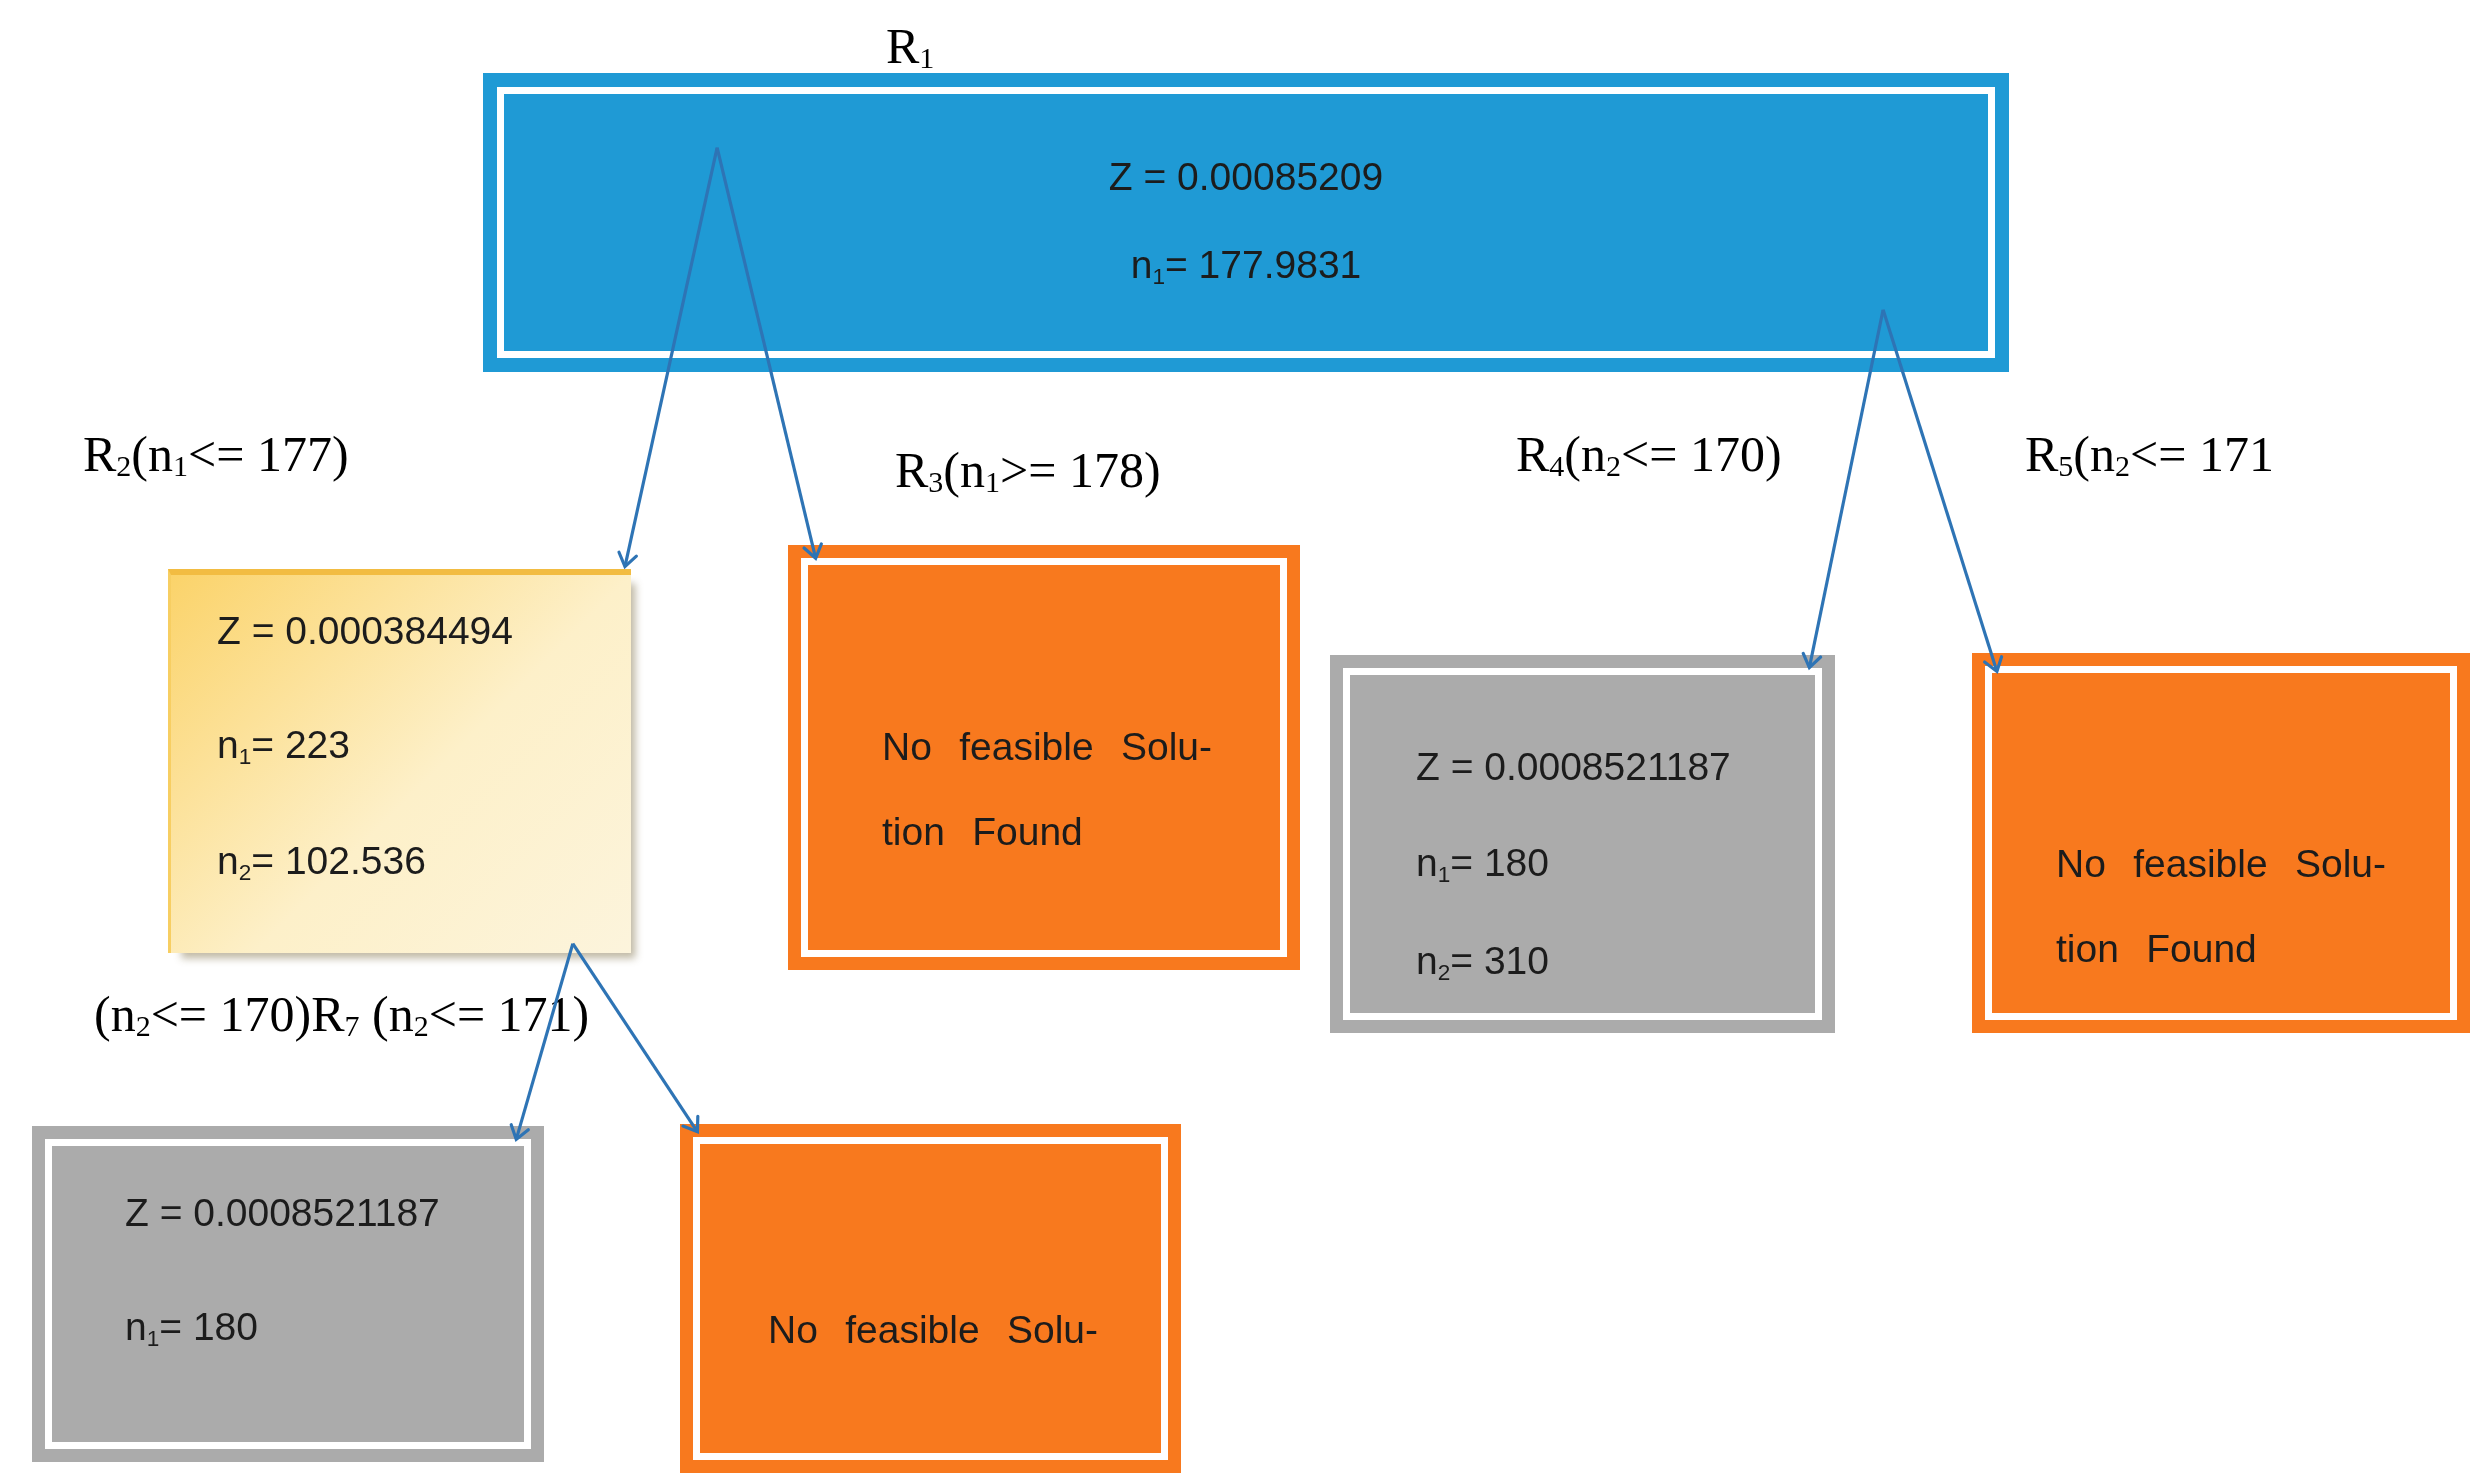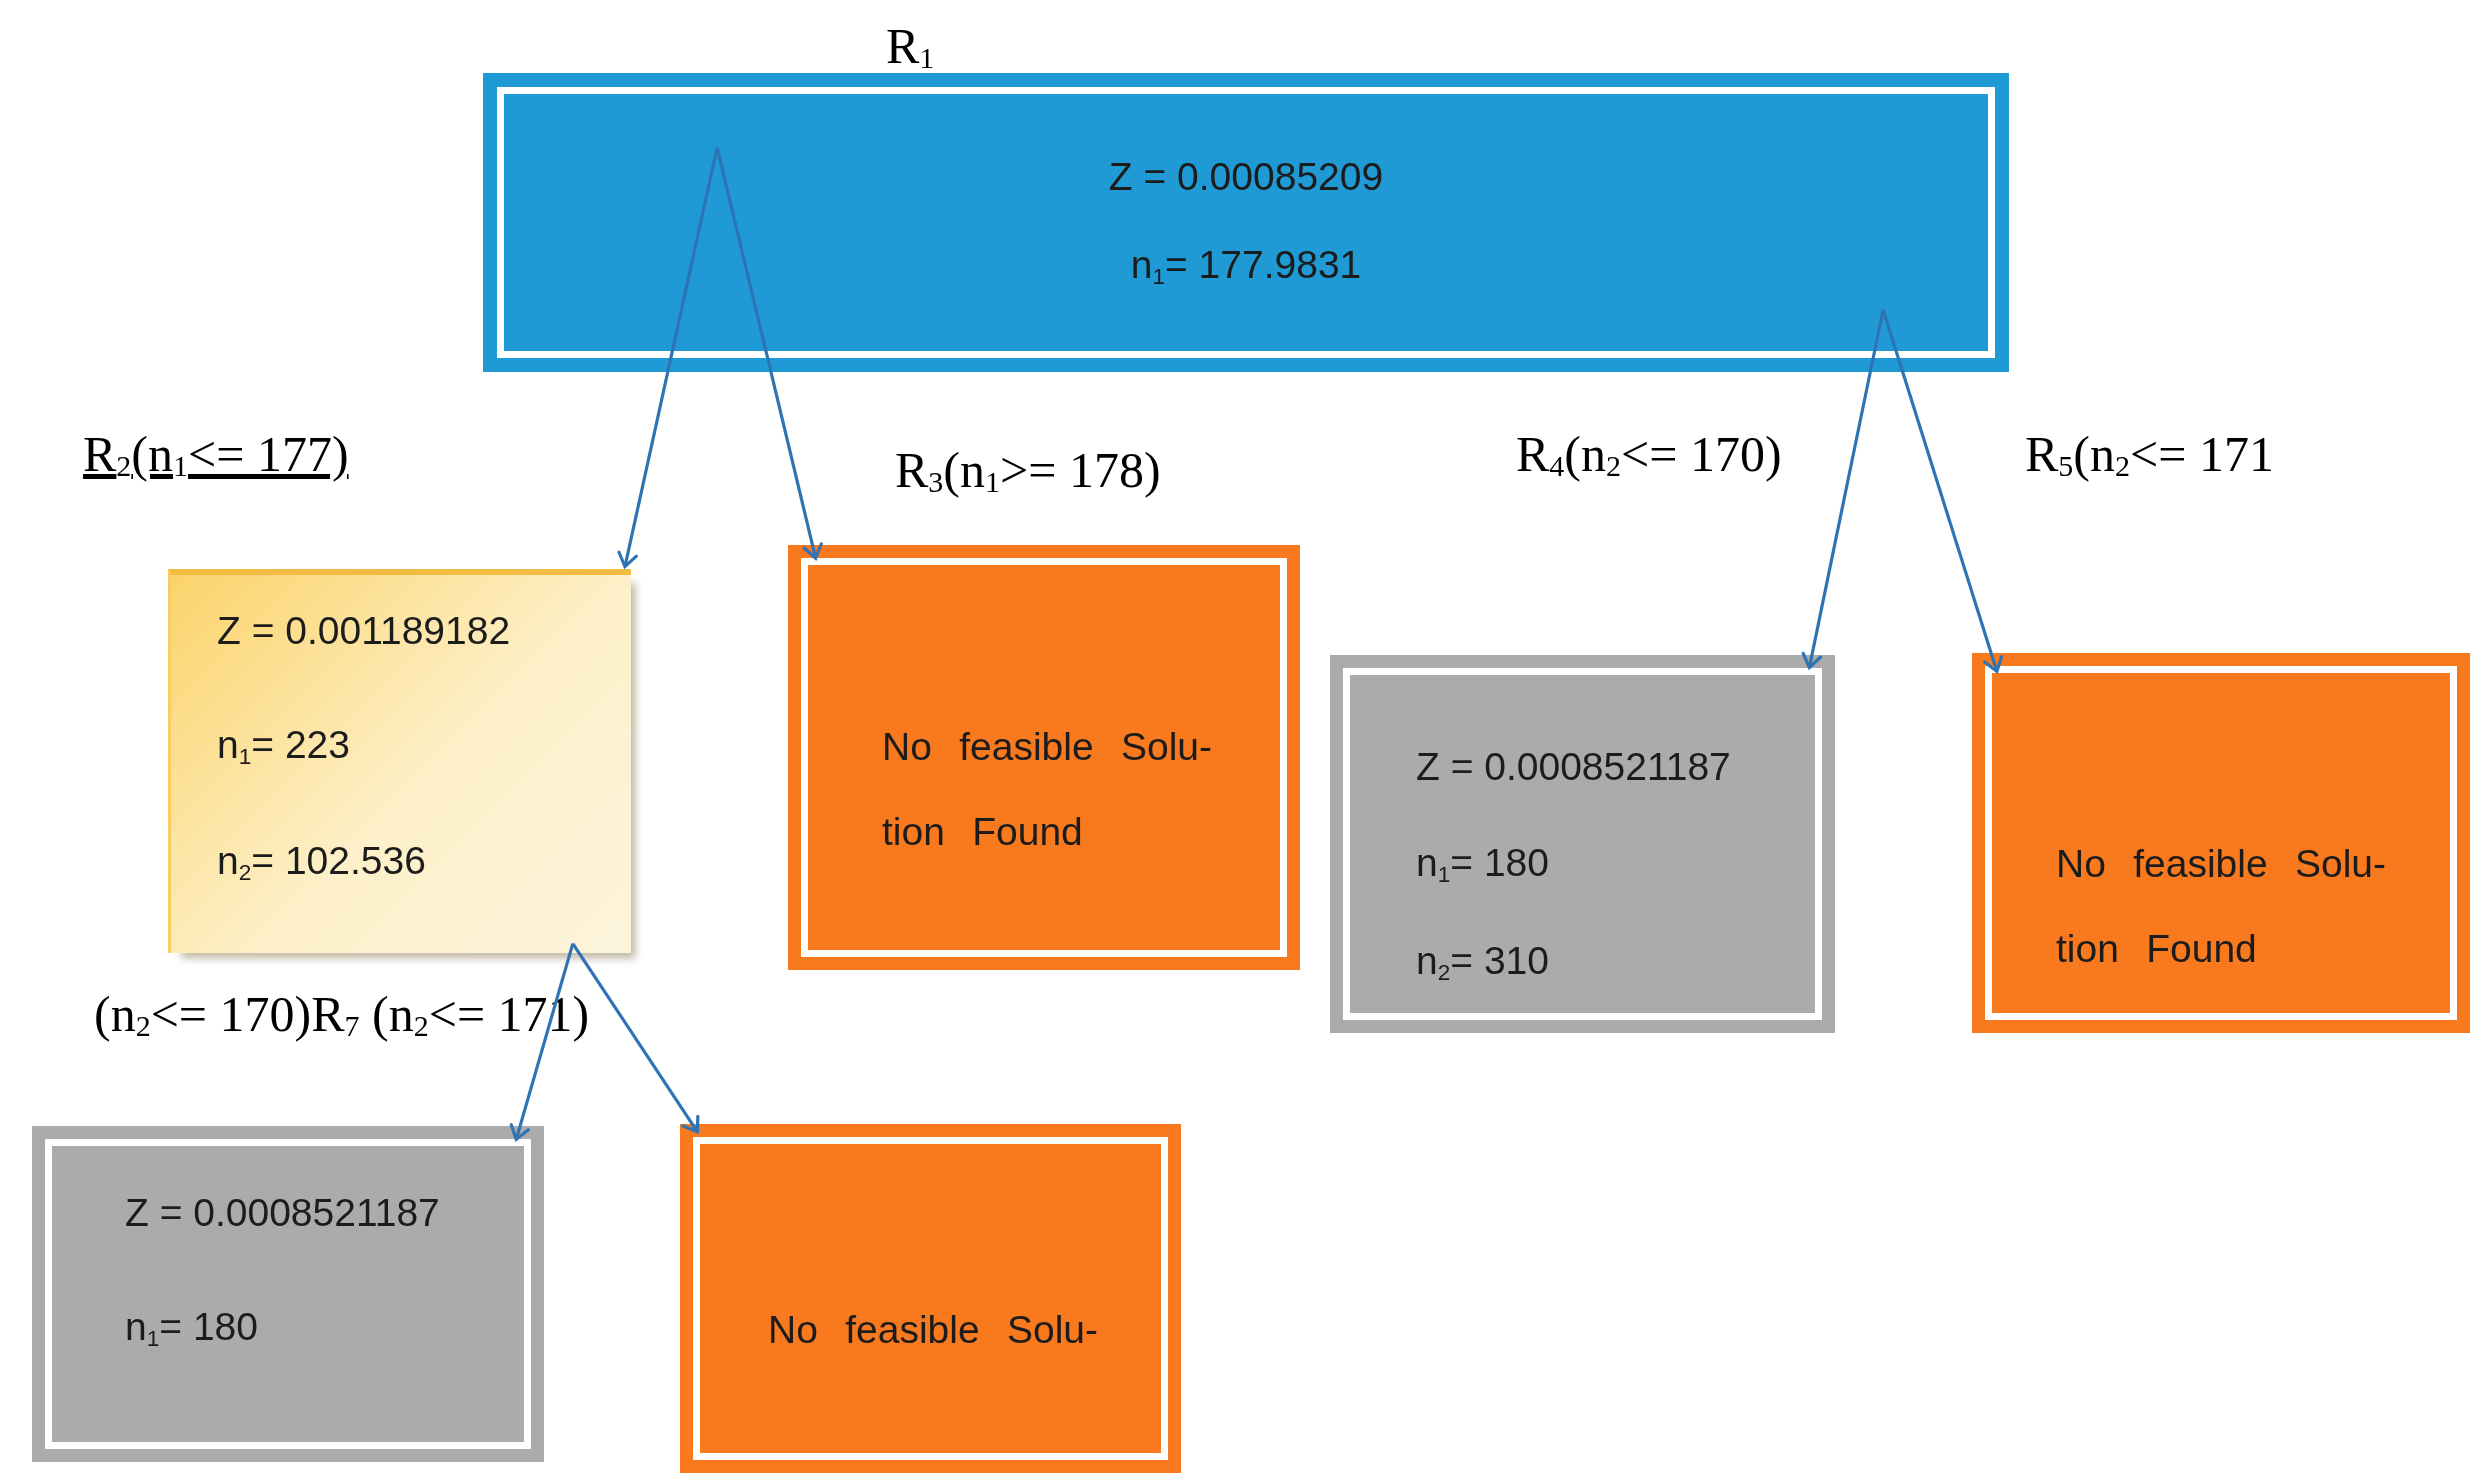--- a/index.html
+++ b/index.html
@@ -61,37 +61,37 @@
     position:absolute;inset:0;width:100%;height:100%;
     pointer-events:none;z-index:5;
   }
 </style>
 </head>
 <body>
 
 <div class="canvas">
 
   <div class="lbl" style="left:886px;top:19px;"><span>R</span><sub>1</sub></div>
-  <div class="lbl" style="left:83px;top:427px;text-decoration:underline;"><span>R</span><sub>2</sub><span>(n</span><sub>1</sub><span>&lt;= 177)</span></div>
+  <div class="lbl" style="left:83px;top:427px;"><span>R</span><sub>2</sub><span>(n</span><sub>1</sub><span>&lt;= 177)</span></div>
   <div class="lbl" style="left:895px;top:443px;"><span>R</span><sub>3</sub><span>(n</span><sub>1</sub><span>&gt;= 178)</span></div>
   <div class="lbl" style="left:1516px;top:427px;"><span>R</span><sub>4</sub><span>(n</span><sub>2</sub><span>&lt;= 170)</span></div>
   <div class="lbl" style="left:2025px;top:427px;"><span>R</span><sub>5</sub><span>(n</span><sub>2</sub><span>&lt;= 171</span></div>
   <div class="lbl" style="left:94px;top:987px;"><span>(n</span><sub>2</sub><span>&lt;= 170)R</span><sub>7</sub><span> (n</span><sub>2</sub><span>&lt;= 171)</span></div>
 
   <div class="node blue" style="left:483px;top:73px;width:1526px;height:299px;">
     <div class="ring ring-in22"></div>
     <div class="content c-r1">
       <div class="tline"><span>Z = 0.00085209</span></div>
       <div class="tline"><span>n</span><sub>1</sub><span>= 177.9831</span></div>
     </div>
   </div>
 
   <div class="node yellow" style="left:168px;top:569px;width:460px;height:378px;">
     <div class="content c-r2">
-      <div class="tline"><span>Z = 0.001189182</span></div>
+      <div class="tline"><span>Z = 0.000384494</span></div>
       <div class="tline"><span>n</span><sub>1</sub><span>= 223</span></div>
       <div class="tline"><span>n</span><sub>2</sub><span>= 102.536</span></div>
     </div>
   </div>
 
   <div class="node orange" style="left:788px;top:545px;width:512px;height:425px;">
     <div class="ring ring-in20"></div>
     <div class="content c-r3">
       <div class="tline"><span>No feasible Solu-</span></div>
       <div class="tline"><span>tion Found</span></div>

